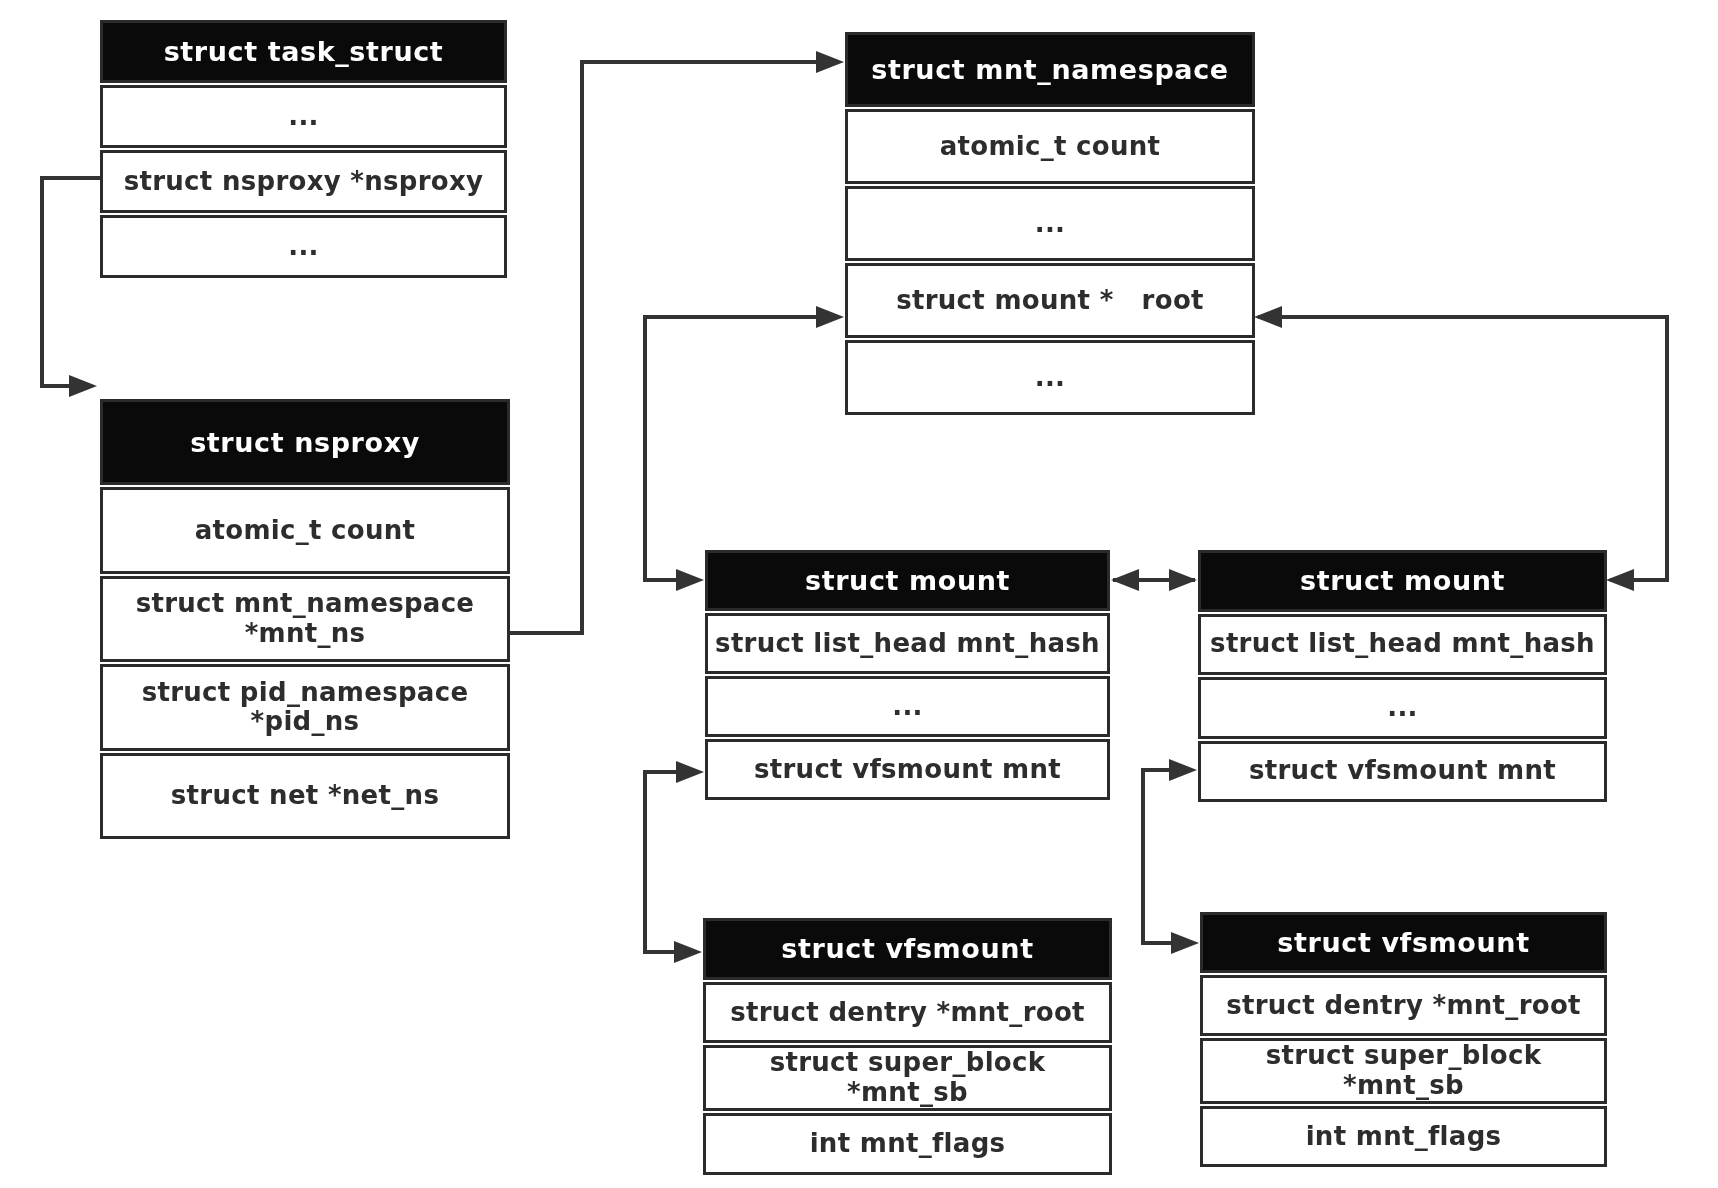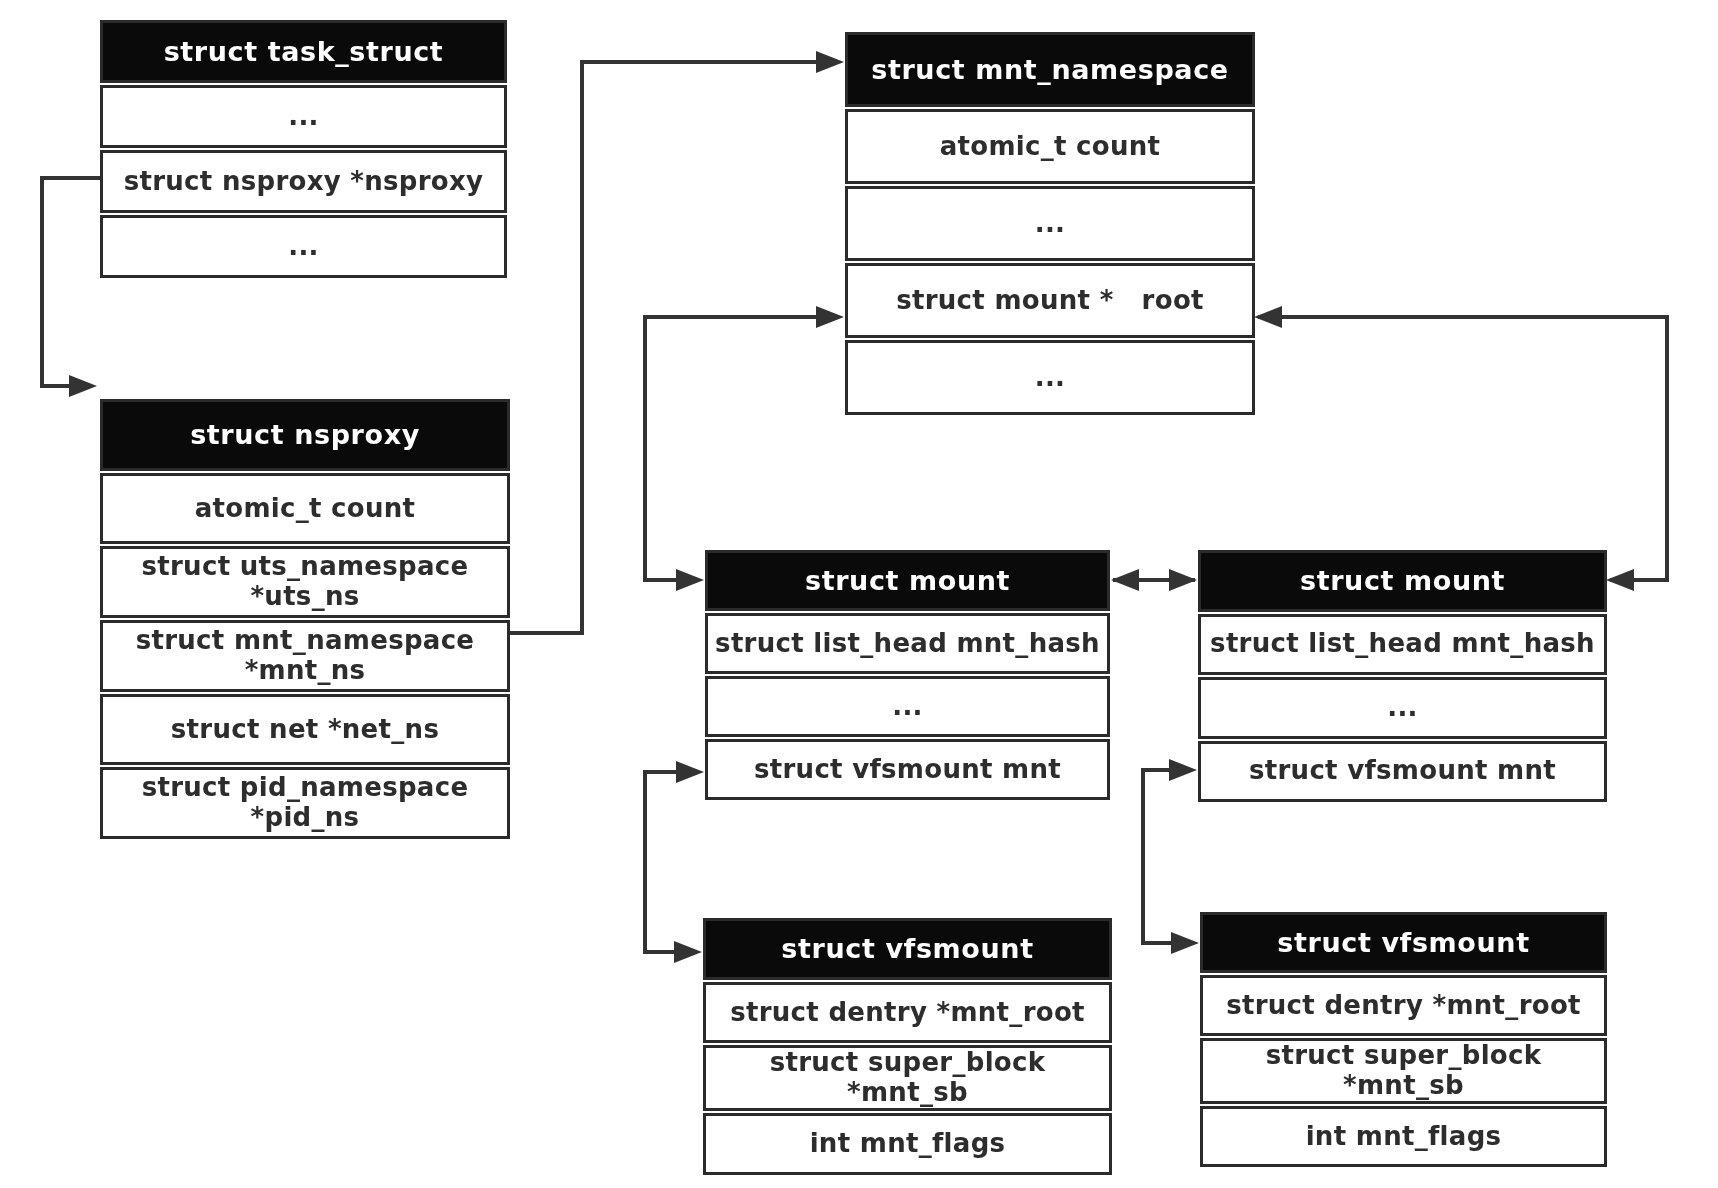--- a/index.html
+++ b/index.html
@@ -83,27 +83,25 @@
   <div class="sbox" style="left:100px;top:20px;width:407px;height:258px;">
     <div class="cell hd">struct task_struct</div>
     <div class="cell">...</div>
     <div class="cell">struct nsproxy *nsproxy</div>
     <div class="cell">...</div>
   </div>
 
   <div class="sbox" style="left:100px;top:355px;width:410px;height:440px;margin-top:44px;">
     <div class="cell hd">struct nsproxy</div>
     <div class="cell">atomic_t count</div>
-    <div class="cell">struct uts_namespace
-*uts_ns</div>
     <div class="cell">struct mnt_namespace
 *mnt_ns</div>
-    <div class="cell">struct net *net_ns</div>
     <div class="cell">struct pid_namespace
 *pid_ns</div>
+    <div class="cell">struct net *net_ns</div>
   </div>
 
   <div class="sbox" style="left:845px;top:32px;width:410px;height:383px;">
     <div class="cell hd">struct mnt_namespace</div>
     <div class="cell">atomic_t count</div>
     <div class="cell">...</div>
     <div class="cell">struct mount *   root</div>
     <div class="cell">...</div>
   </div>
 

